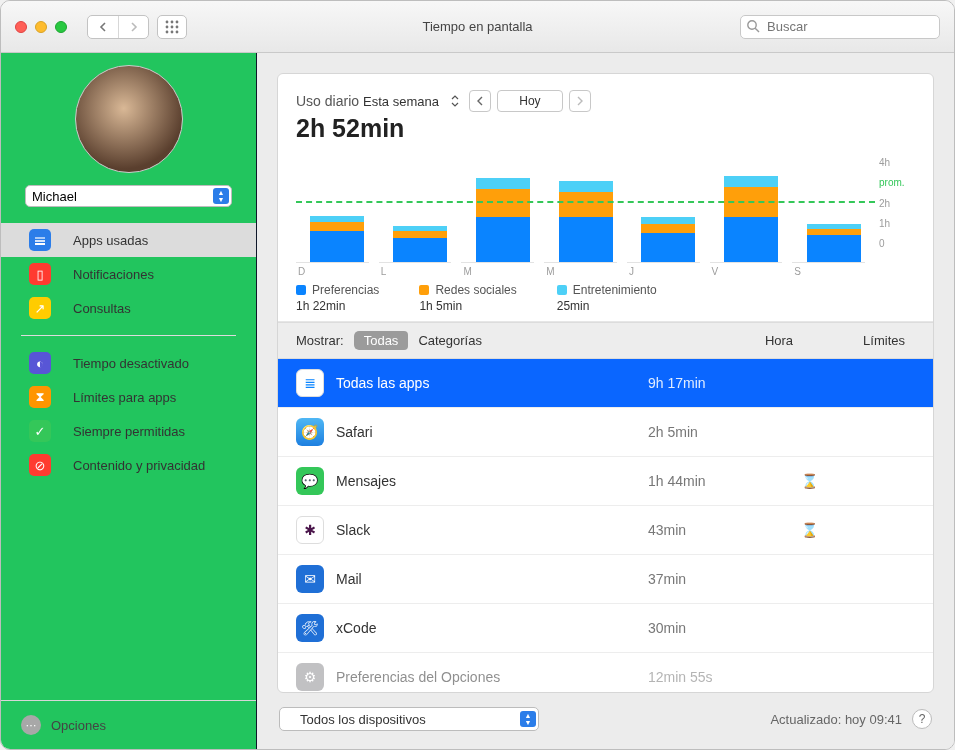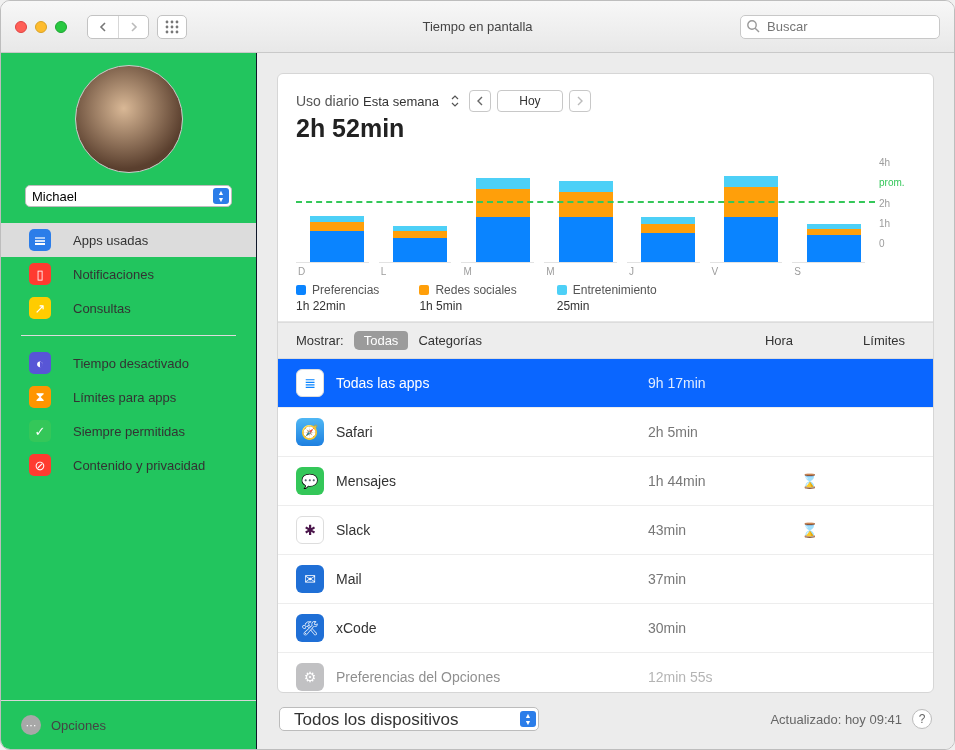--- a/index.html
+++ b/index.html
@@ -192,21 +192,21 @@
   .app-row.selected .app-time{color:#e0ecff;}
   .app-limit{flex:0 0 40px;text-align:center;color:#777;}
   .app-row.cut{opacity:0.55;}
   .bottom-bar{
     display:flex;align-items:center;gap:10px;padding:0 22px 18px;margin-top:-6px;
     font-size:13px;color:#555;
   }
   .device-select{position:relative;width:260px;}
   .device-select select{
     width:100%;height:24px;border:1px solid #bcbcbc;border-radius:5px;
-    background:#fff;font-size:17px;padding:0 14px;appearance:none;color:#333;
+    background:#fff;font-size:13px;padding:0 20px;appearance:none;color:#333;
   }
   .device-select .updown{
     position:absolute; right:3px; top:4px; width:16px; height:16px;
     background:#2b7de9; border-radius:3px; display:flex;flex-direction:column;align-items:center;justify-content:center;
     color:#fff; font-size:7px; line-height:7px;
   }
   .updated{margin-left:auto;color:#666;}
   .help-btn{
     width:20px;height:20px;border-radius:50%;border:1px solid #bbb;background:#fff;
     display:flex;align-items:center;justify-content:center;font-size:12px;color:#666;cursor:pointer;

